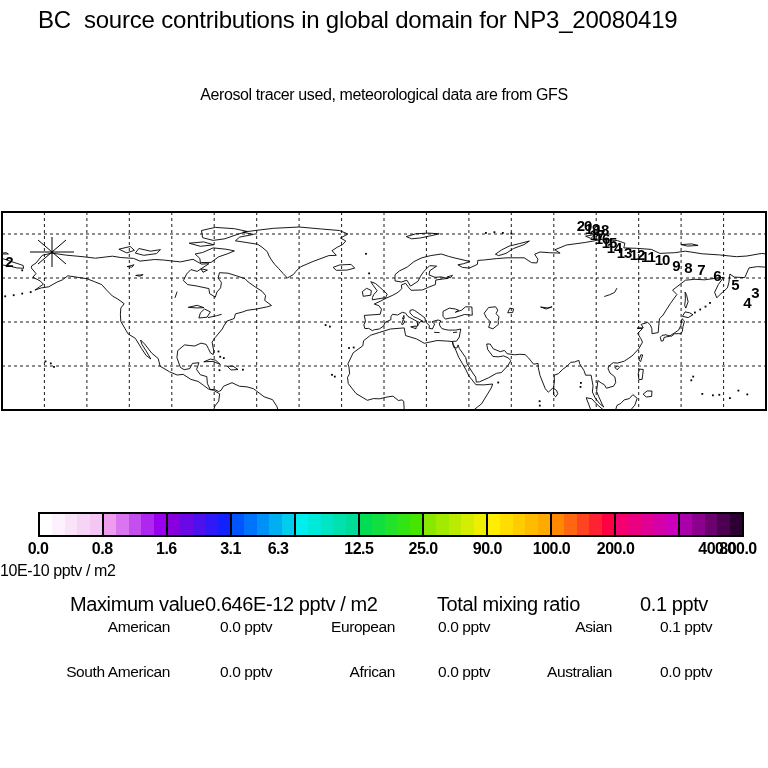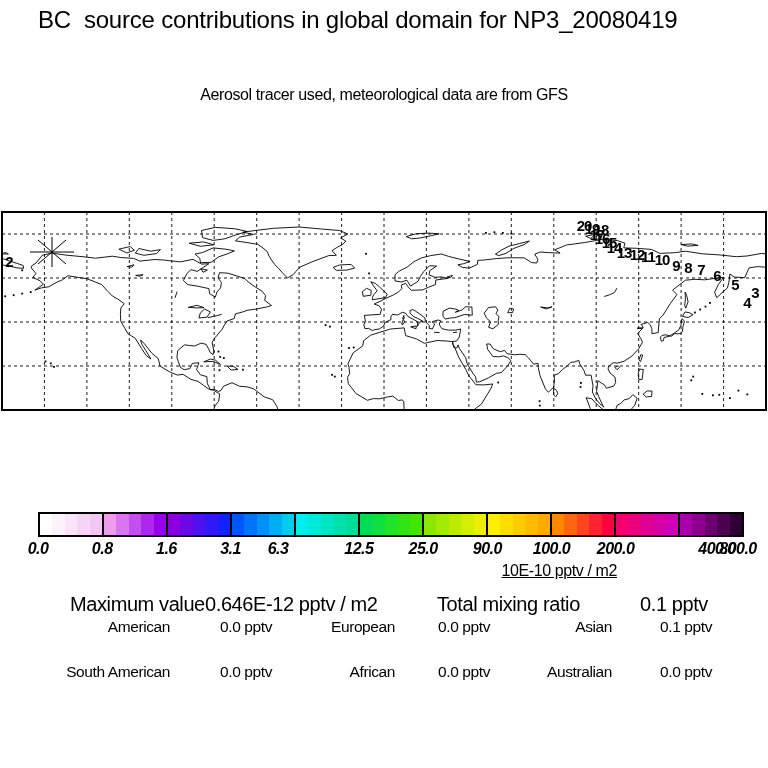--- a/index.html
+++ b/index.html
@@ -11,22 +11,22 @@
   #hdr2{top:34px;} #hdr3{top:60px;} #hdr4{top:86px;}
   .gap36{display:inline-block;width:36px;} .gap56{display:inline-block;width:56px;}
   #mapsvg{position:absolute;left:0;top:0;}
   
   #cbar{position:absolute;left:38px;top:512px;width:706px;height:25px;border:2px solid #000;
         box-sizing:border-box;display:flex;}
   .cbseg{flex:1;display:flex;}
   .cbseg + .cbseg{border-left:2px solid #000;}
   .cbcell{flex:1;}
   .cbtick{position:absolute;top:540px;transform:translateX(-50%);font-size:16px;font-weight:700;
-          letter-spacing:-0.5px;white-space:nowrap;font-style:italic;}
-  #cbunit{position:absolute;left:0;top:562px;width:617px;text-align:right;font-size:16px;letter-spacing:-0.4px;text-decoration:underline;}
+          letter-spacing:-0.5px;white-space:nowrap;}
+  #cbunit{position:absolute;left:0;top:562px;width:617px;text-align:left;font-size:16px;letter-spacing:-0.4px;}
   
   .strow1 span{position:absolute;top:593px;font-size:20px;letter-spacing:-0.4px;white-space:pre;}
   .regrow{position:absolute;left:0;display:grid;grid-template-columns:170px 102px 123px 95px 122px 100px;
           font-size:15.5px;letter-spacing:-0.4px;}
   #regrow1{top:618px;} #regrow2{top:643px;margin-top:20px;}
   .regcell{text-align:right;white-space:pre;}
 </style>
 </head>
 <body>
 

